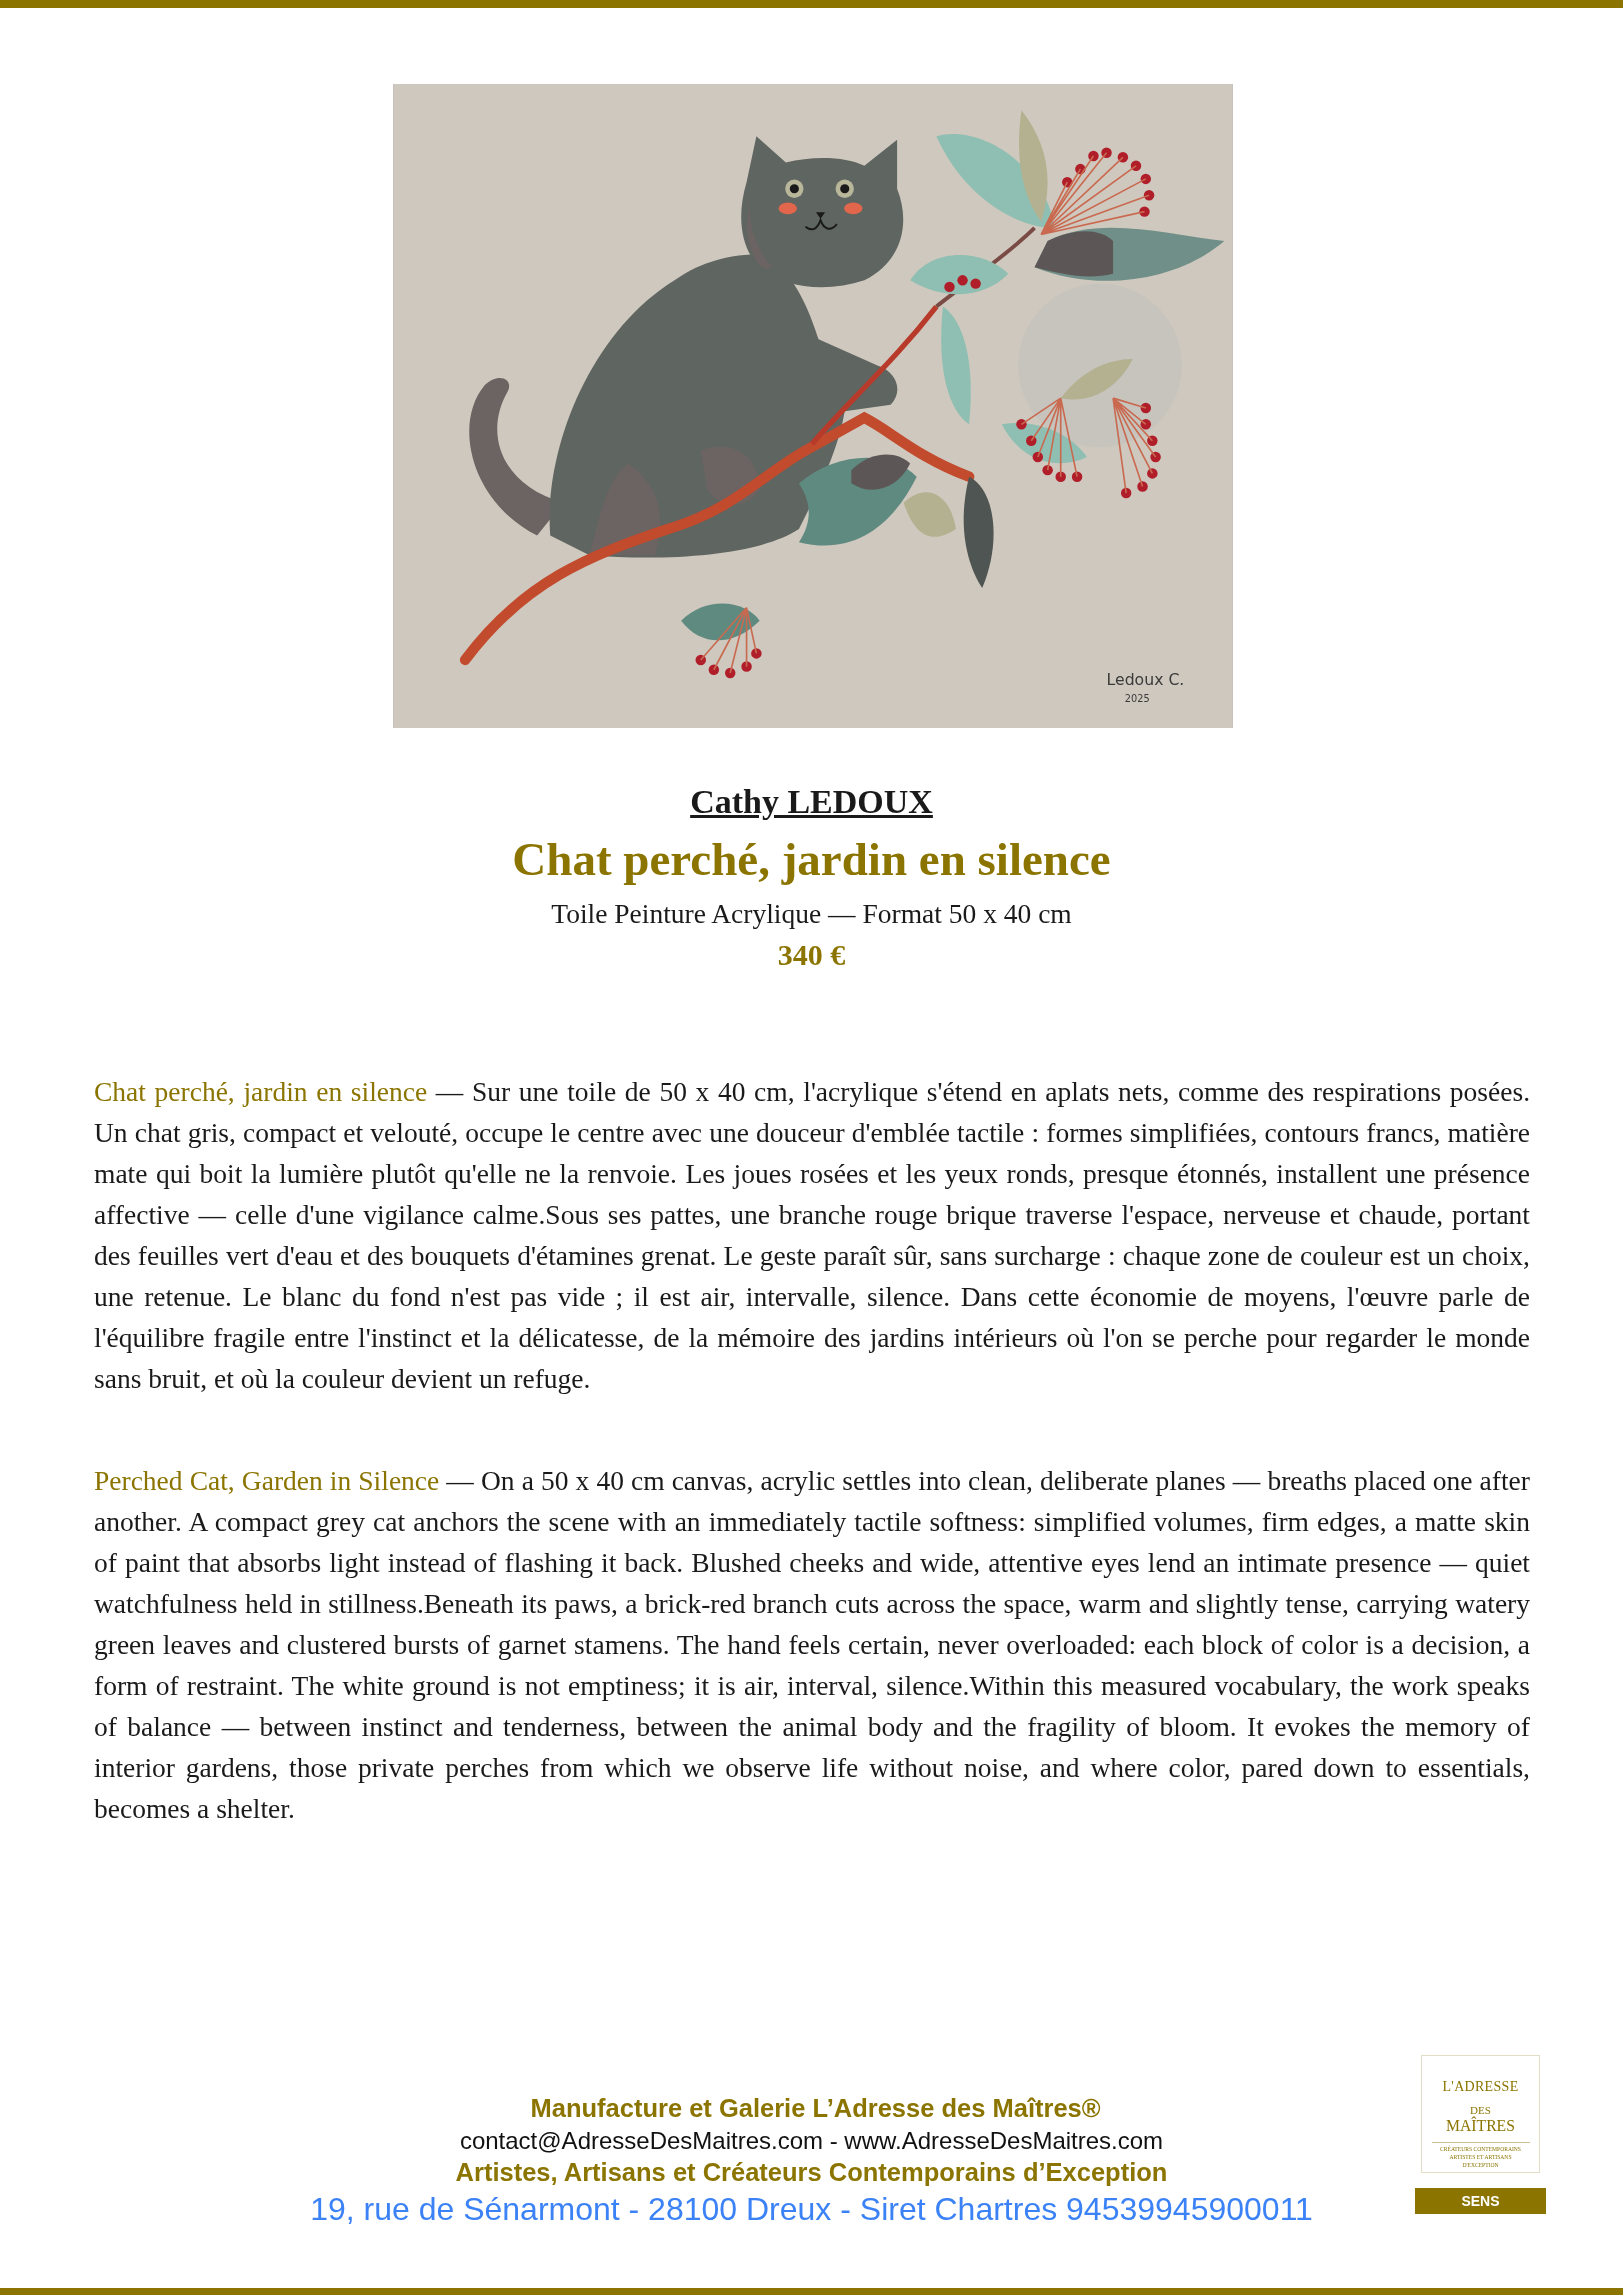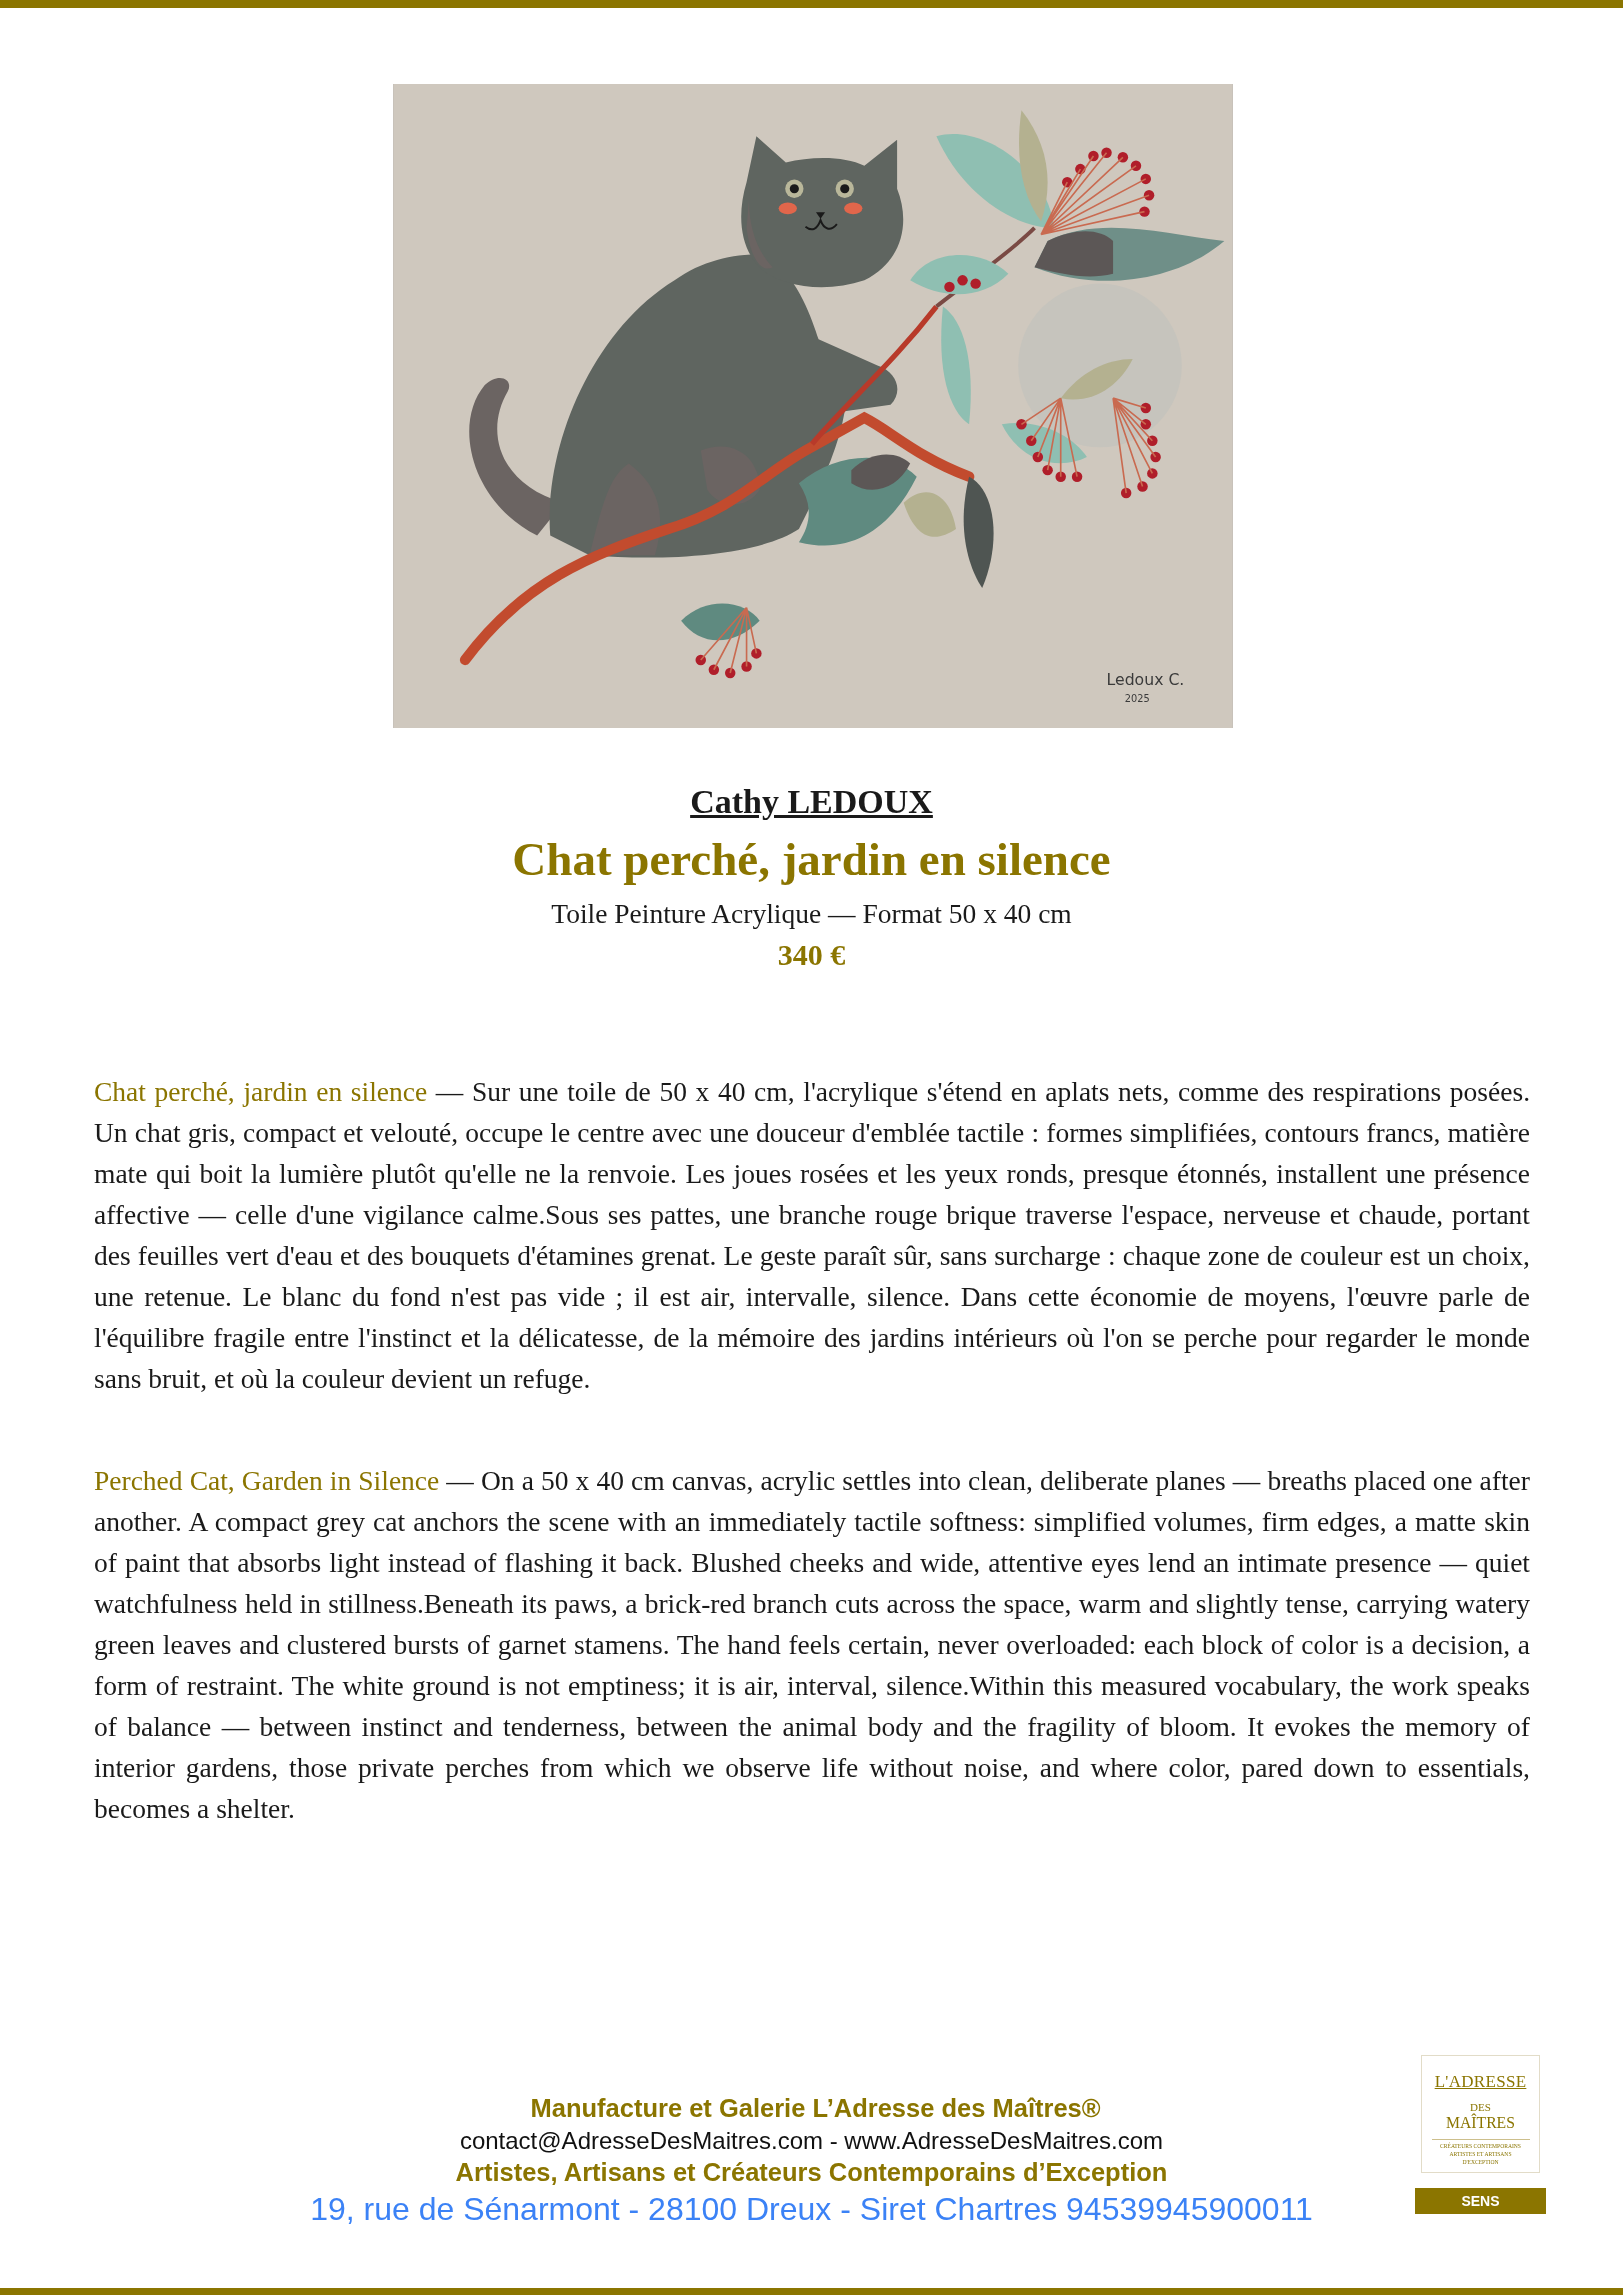--- a/index.html
+++ b/index.html
@@ -34,21 +34,21 @@
   .f1 { top: 2094px; font-size: 25.5px; font-weight: bold; color: #8B7500; padding-left: 8px; }
   .f2 { top: 2127px; font-size: 24px; color: #111; }
   .f3 { top: 2158px; font-size: 25.5px; font-weight: bold; color: #8B7500; }
   .f4 { top: 2191px; font-size: 32px; color: #3b82f6; }
 
   .logo {
     position: absolute; left: 1421px; top: 2055px; width: 119px; height: 118px;
     border: 1.3px solid #e2dcc8; background: #fff; text-align: center;
     font-family: "Liberation Serif", "DejaVu Serif", serif; color: #8B7500;
   }
-  .logo .l1 { margin-top: 16px; font-size: 17px; letter-spacing: 0.3px; text-decoration: underline; }
+  .logo .l1 { margin-top: 23px; font-size: 14px; letter-spacing: 0.3px; }
   .logo .l2 { font-size: 11px; margin-top: 9px; }
   .logo .l3 { font-size: 15.7px; margin-top: 1.3px; }
   .logo .rule { width: 98px; height: 0.7px; background: #cdbf8c; margin: 6.5px auto 3.9px; }
   .logo .l4 { font-size: 5.6px; line-height: 7.9px; }
   .sens {
     position: absolute; left: 1415px; top: 2188px; width: 131px; height: 26px;
     background: #8B7500; color: #ffffff; text-align: center; line-height: 26px;
     font-family: "Liberation Sans", "DejaVu Sans", sans-serif; font-weight: bold; font-size: 14px;
   }
 </style>

